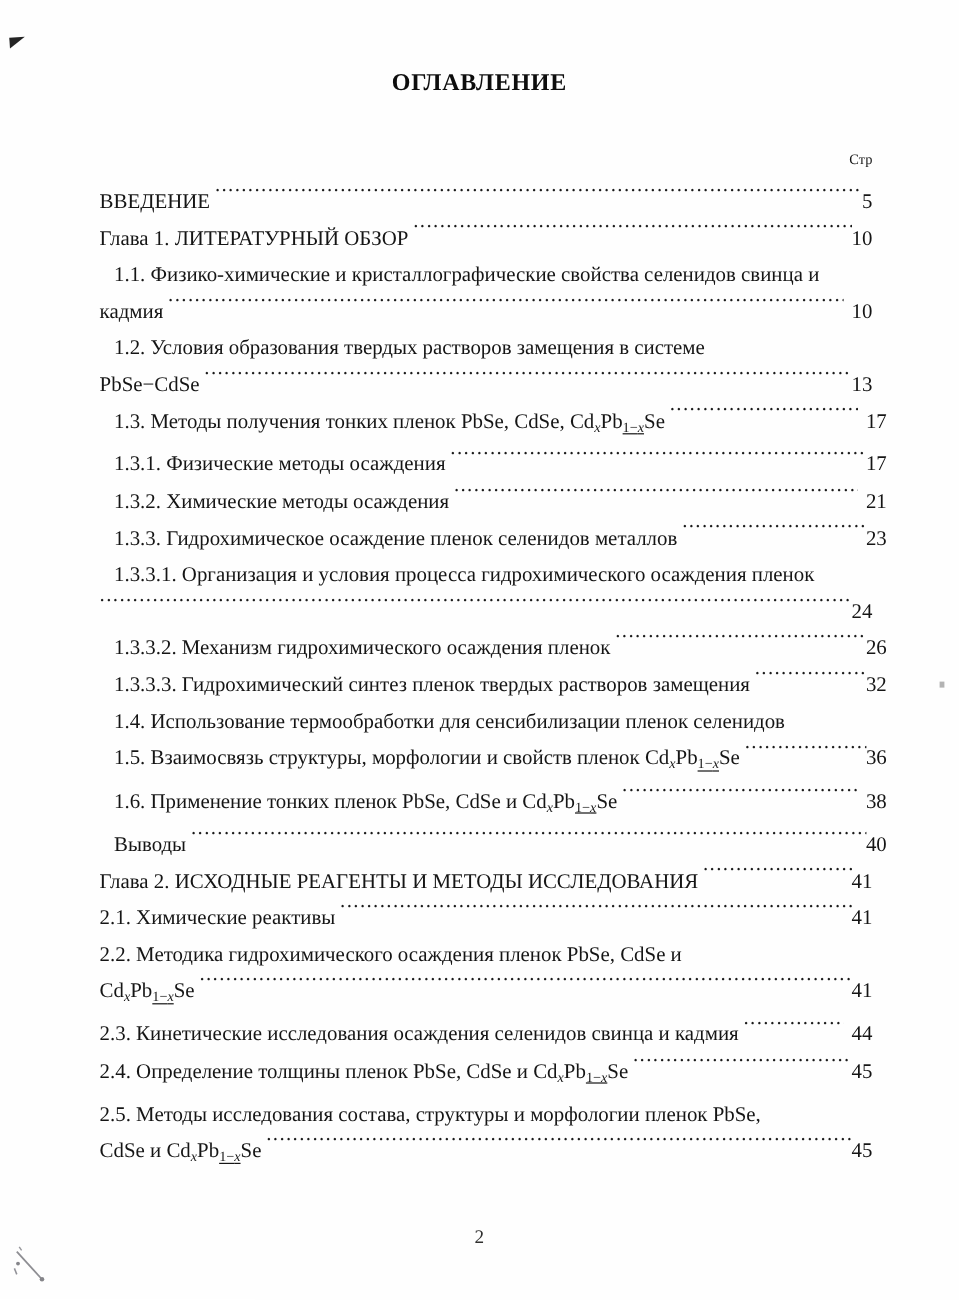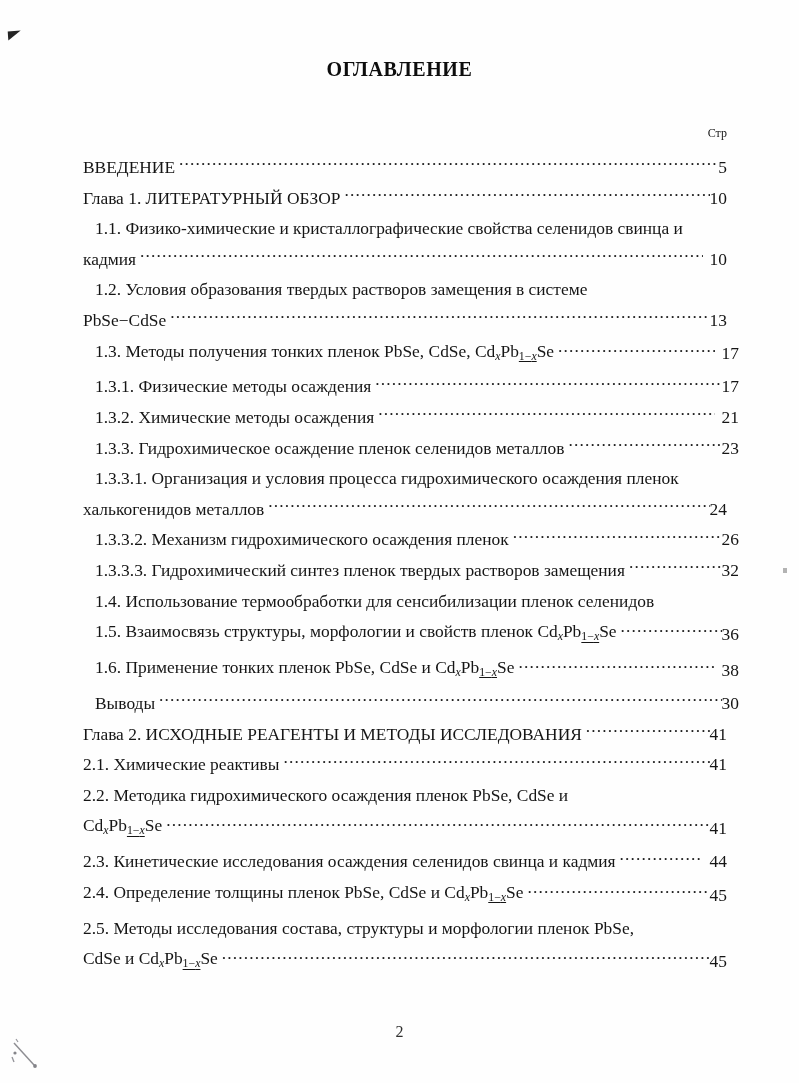--- a/index.html
+++ b/index.html
@@ -74,21 +74,21 @@
   
   .toc {
     position: absolute;
     left: 83px;
     right: 72px;
     top: 152px;
   }
 
   .toc-entry {
     display: flex;
-    align-items: center;
+    align-items: flex-start;
     width: 100%;
     font-size: 17.4px;
     line-height: 30.6px;
     white-space: nowrap;
     color: #151515;
   }
   .toc-entry.indent-1 { padding-left: 12px; }
   .toc-entry.indent-0 { padding-left: 0px; }
 
   
@@ -202,21 +202,20 @@
       </div>
       <div class="toc-entry indent-1">
         <span class="entry-title">1.3.3. Гидрохимическое осаждение пленок селенидов металлов</span>
         <span class="leader"></span>
         <span class="page-no">23</span>
       </div>
       <div class="toc-entry indent-1 nodots">
         <span class="entry-title">1.3.3.1. Организация и условия процесса гидрохимического осаждения пленок</span>
       </div>
       <div class="toc-entry indent-0">
-        <span class="entry-title">халькогенидов металлов</span>
         <span class="leader"></span>
         <span class="page-no">24</span>
       </div>
       <div class="toc-entry indent-1">
         <span class="entry-title">1.3.3.2. Механизм гидрохимического осаждения пленок</span>
         <span class="leader"></span>
         <span class="page-no">26</span>
       </div>
       <div class="toc-entry indent-1">
         <span class="entry-title">1.3.3.3. Гидрохимический синтез пленок твердых растворов замещения</span>
@@ -232,21 +231,21 @@
         <span class="page-no">36</span>
       </div>
       <div class="toc-entry indent-1">
         <span class="entry-title">1.6. Применение тонких пленок PbSe, CdSe и Cd<sub>x</sub>Pb<sub class="upright">1−<i>x</i></sub>Se</span>
         <span class="leader"></span>
         <span class="page-no spaced">38</span>
       </div>
       <div class="toc-entry indent-1">
         <span class="entry-title">Выводы</span>
         <span class="leader"></span>
-        <span class="page-no">30</span>
+        <span class="page-no">40</span>
       </div>
       <div class="toc-entry indent-0">
         <span class="entry-title">Глава 2. ИСХОДНЫЕ РЕАГЕНТЫ И МЕТОДЫ ИССЛЕДОВАНИЯ</span>
         <span class="leader"></span>
         <span class="page-no">41</span>
       </div>
       <div class="toc-entry indent-0">
         <span class="entry-title">2.1. Химические реактивы</span>
         <span class="leader"></span>
         <span class="page-no">41</span>

